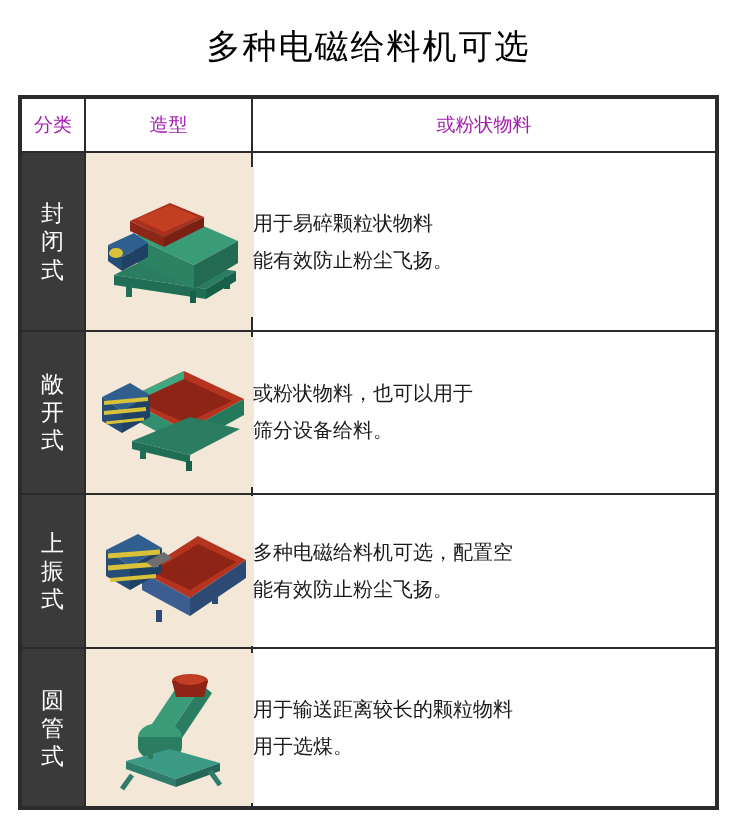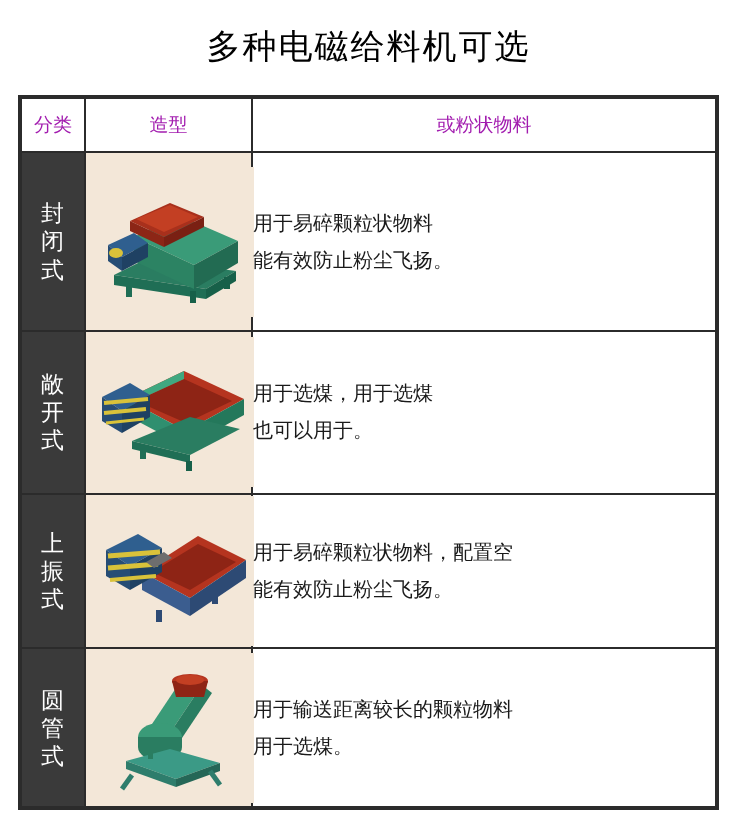--- a/index.html
+++ b/index.html
@@ -181,22 +181,22 @@
               <polygon points="36,74 64,58 64,80 36,96" fill="#1f4163"></polygon>
               <path d="M18,66 L62,62" stroke="#d9c23a" stroke-width="4" fill="none"></path>
               <path d="M18,76 L60,72" stroke="#d9c23a" stroke-width="4" fill="none"></path>
               <path d="M20,86 L58,82" stroke="#d9c23a" stroke-width="3" fill="none"></path>
 
               <rect x="54" y="110" width="6" height="12" fill="#1f6e55"></rect>
               <rect x="100" y="124" width="6" height="10" fill="#176049"></rect>
             </svg>
           </td>
           <td class="desc-cell">
-            <span class="desc-line">用于选煤，用于选煤</span>
-            <span class="desc-line">也可以用于。</span>
+            <span class="desc-line">或粉状物料，也可以用于</span>
+            <span class="desc-line">筛分设备给料。</span>
           </td>
         </tr>
 
         <tr class="row3">
           <td class="cat-cell">
             <span class="cat-inner">上振式</span>
           </td>
           <td class="img-cell">
             <svg class="photo" viewBox="0 0 168 150">
               <rect x="0" y="0" width="168" height="150" fill="#f3e7d8"></rect>
@@ -214,21 +214,21 @@
               <path d="M22,72 L72,68" stroke="#d9c23a" stroke-width="5" fill="none"></path>
               <path d="M24,84 L70,80" stroke="#d9c23a" stroke-width="4" fill="none"></path>
 
               <polygon points="60,66 78,56 86,62 68,72" fill="#6e6e6e"></polygon>
 
               <rect x="70" y="114" width="6" height="12" fill="#2d4a74"></rect>
               <rect x="126" y="96" width="6" height="12" fill="#2d4a74"></rect>
             </svg>
           </td>
           <td class="desc-cell">
-            <span class="desc-line">用于易碎颗粒状物料，配置空</span>
+            <span class="desc-line">多种电磁给料机可选，配置空</span>
             <span class="desc-line">能有效防止粉尘飞扬。</span>
           </td>
         </tr>
 
         <tr class="row4">
           <td class="cat-cell">
             <span class="cat-inner">圆管式</span>
           </td>
           <td class="img-cell">
             <svg class="photo" viewBox="0 0 168 150">

